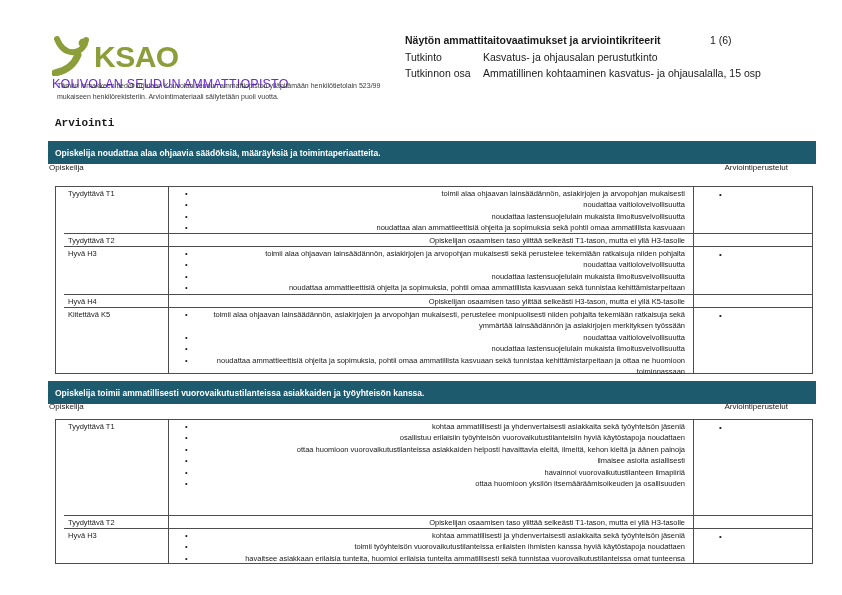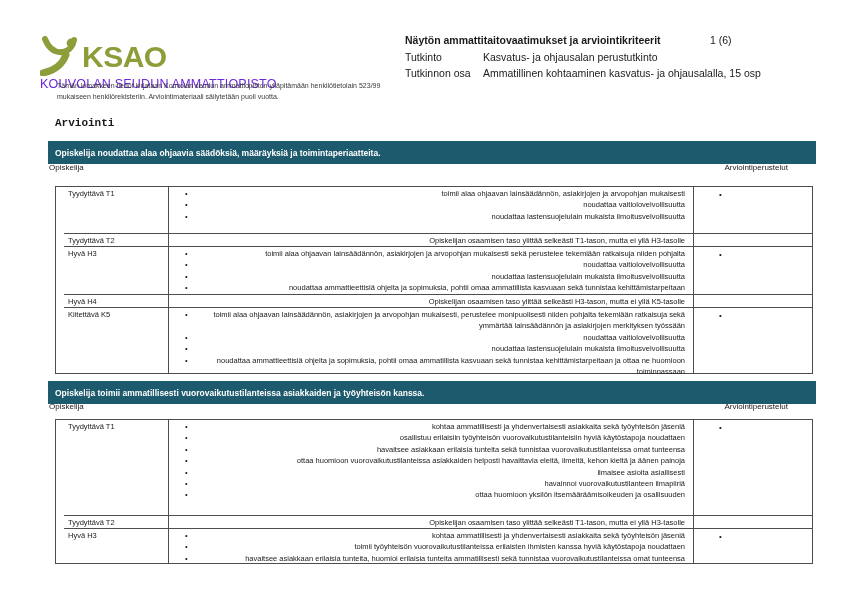--- a/index.html
+++ b/index.html
@@ -6,21 +6,21 @@
   html,body { width:842px; height:595px; }
   body {
     position:relative;
     background:#ffffff;
     font-family:"Liberation Sans","DejaVu Sans",sans-serif;
     color:#1a1a1a;
     overflow:hidden;
   }
 
   
-  .logo-wrap { position:absolute; left:40px; top:36px;text-align:center; }
+  .logo-wrap { position:absolute; left:52px; top:36px;text-align:center; }
   .logo-row { display:flex; align-items:flex-start; }
   .logo-mark { width:42px; height:40px; }
   .brand-text {
     font-size:30px; font-weight:bold; color:#8c9e39;
     letter-spacing:-0.5px; line-height:30px; margin-top:6px;
   }
   .brand-sub {
     font-size:12.5px; font-weight:normal; color:#6d28d9;
     letter-spacing:0.2px; margin-top:1px;
   }
@@ -137,20 +137,21 @@
 </div>
 
 <div class="tbl tbl-1">
   <div class="trow rh-46">
     <div class="cell-grade">Tyydyttävä T1</div>
     <div class="cell-crit">
       <ul class="crit-list">
         <li>toimii alaa ohjaavan lainsäädännön, asiakirjojen ja arvopohjan mukaisesti</li>
         <li>noudattaa vaitiolovelvollisuutta</li>
         <li>noudattaa lastensuojelulain mukaista ilmoitusvelvollisuutta</li>
+        <li>noudattaa alan ammattieettisiä ohjeita ja sopimuksia sekä pohtii omaa ammatillista kasvuaan</li>
       </ul>
     </div>
     <div class="cell-right">
         <span class="dot">•</span>
       </div>
   </div>
   <div class="trow rh-13">
     <div class="cell-grade">Tyydyttävä T2</div>
     <div class="cell-crit">
       <div class="plain-text">Opiskelijan osaamisen taso ylittää selkeästi T1-tason, mutta ei yllä H3-tasolle</div>
@@ -202,21 +203,20 @@
   <span>Arviointiperustelut</span>
 </div>
 
 <div class="tbl tbl-2">
   <div class="trow rh-95">
     <div class="cell-grade">Tyydyttävä T1</div>
     <div class="cell-crit">
       <ul class="crit-list">
         <li>kohtaa ammatillisesti ja yhdenvertaisesti asiakkaita sekä työyhteisön jäseniä</li>
         <li>osallistuu erilaisiin työyhteisön vuorovaikutustilanteisiin hyviä käytöstapoja noudattaen</li>
-        <li>havaitsee asiakkaan erilaisia tunteita sekä tunnistaa vuorovaikutustilanteissa omat tunteensa</li>
         <li>ottaa huomioon vuorovaikutustilanteissa asiakkaiden helposti havaittavia eleitä, ilmeitä, kehon kieltä ja äänen painoja</li>
         <li>ilmaisee asioita asiallisesti</li>
         <li>havainnoi vuorovaikutustilanteen ilmapiiriä</li>
         <li>ottaa huomioon yksilön itsemääräämisoikeuden ja osallisuuden</li>
       </ul>
     </div>
     <div class="cell-right">
         <span class="dot">•</span>
       </div>
   </div>

